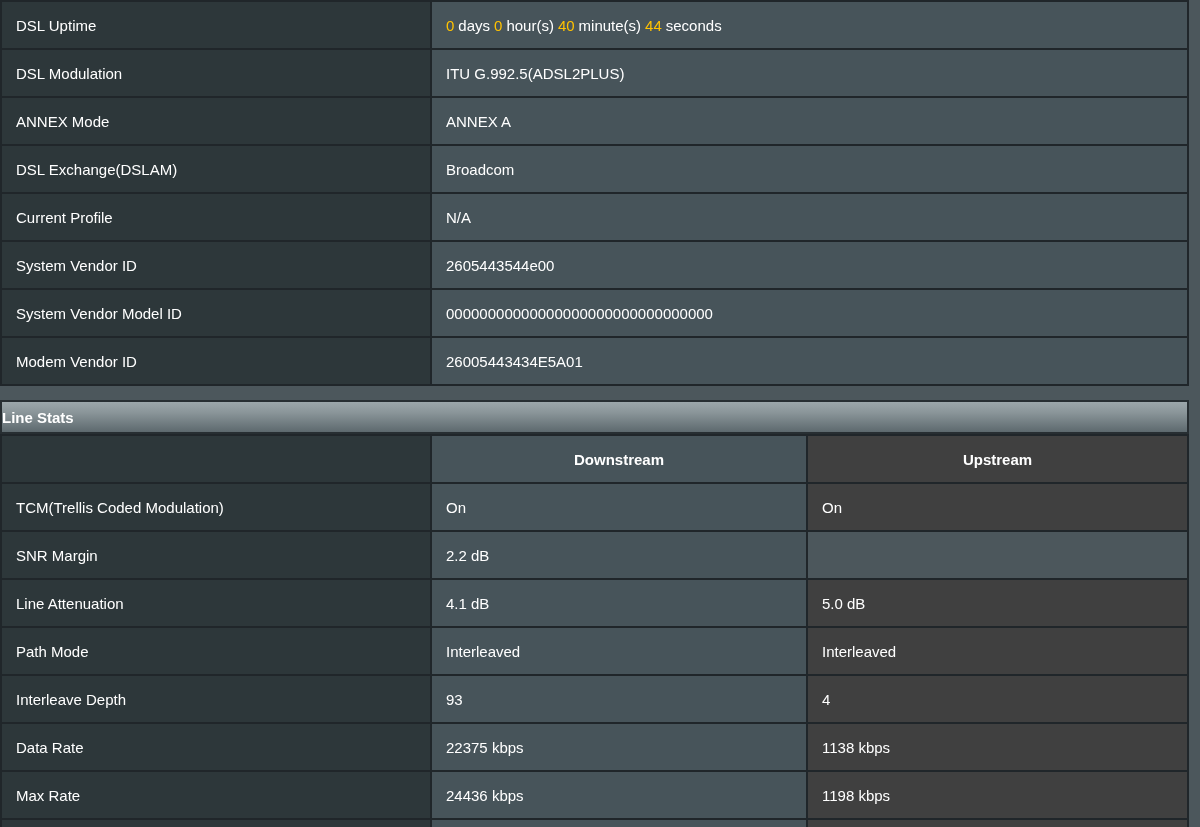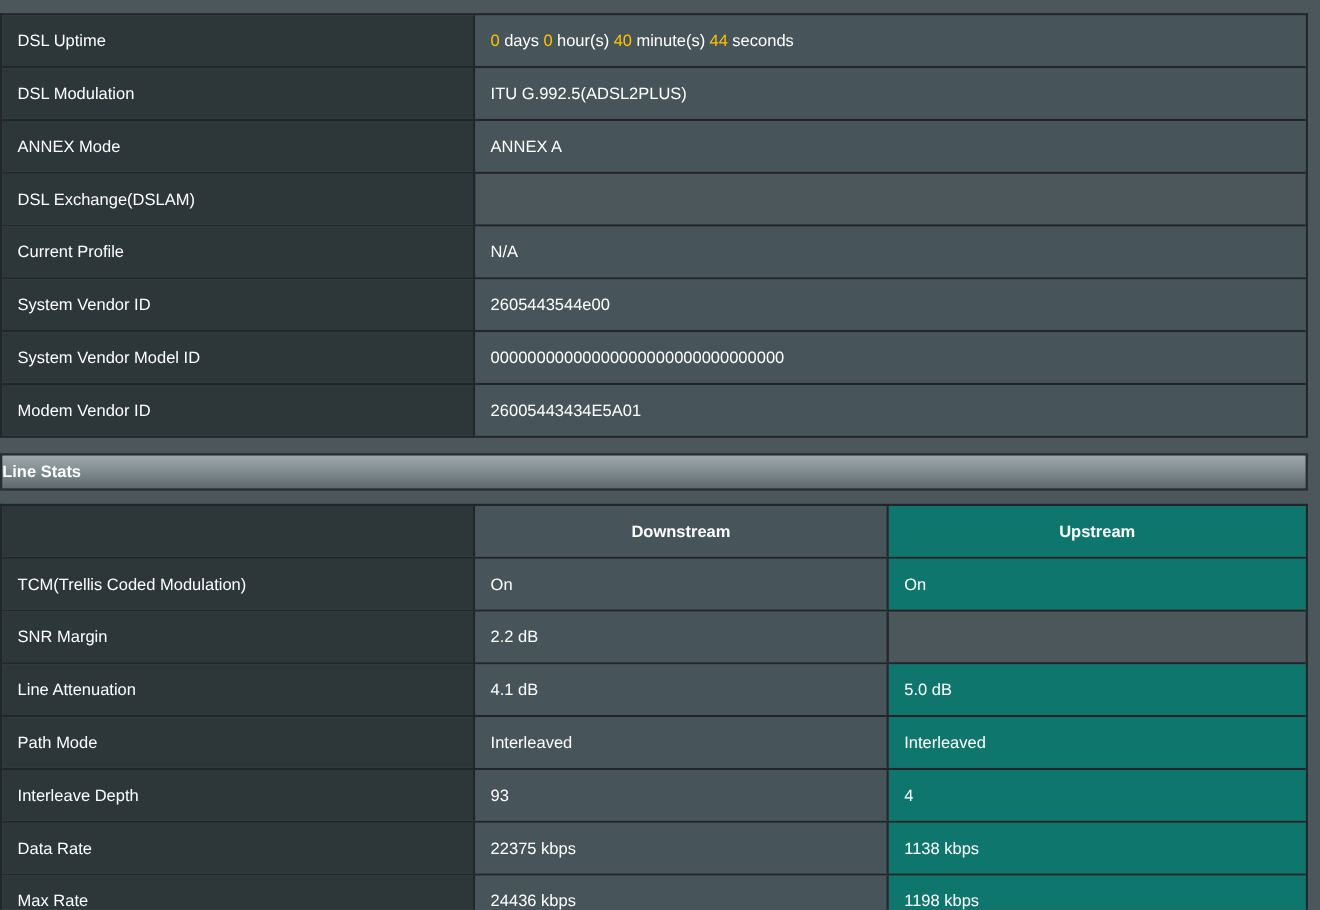--- a/index.html
+++ b/index.html
@@ -15,21 +15,20 @@
     font-size: 15px;
     color: #ffffff;
   }
   .content {
     width: 1189px;
   }
   
   .stat-table {
     border: 2px solid #20262a;
     border-bottom: none;
-    margin-top: 12px;
   }
   .row {
     display: flex;
     height: 46px;
     border-bottom: 2px solid #20262a;
   }
   .cell {
     display: flex;
     align-items: center;
     padding-left: 14px;
@@ -45,21 +44,21 @@
     flex: 1;
     background: #47545a;
   }
   .down-cell {
     flex: 0 0 360px;   
     background: #47545a;
     border-right: 2px solid #20262a;
   }
   .up-cell {
     flex: 1;
-    background: #0f766e;
+    background: #404040;
   }
   .header-cell {
     justify-content: center;
     padding-left: 0;
     font-weight: bold;
   }
   .header-cell.down-cell { flex: 0 0 374px; text-align: center; }
   .row.partial {
     height: 7px;
     border-bottom: none;
@@ -106,20 +105,21 @@
     <div class="row">
       <div class="cell label-cell">DSL Modulation</div>
       <div class="cell value-cell">ITU G.992.5(ADSL2PLUS)</div>
     </div>
     <div class="row">
       <div class="cell label-cell">ANNEX Mode</div>
       <div class="cell value-cell">ANNEX A</div>
     </div>
     <div class="row">
       <div class="cell label-cell">DSL Exchange(DSLAM)</div>
+      <div class="cell value-cell">Broadcom</div>
     </div>
     <div class="row">
       <div class="cell label-cell">Current Profile</div>
       <div class="cell value-cell">N/A</div>
     </div>
     <div class="row">
       <div class="cell label-cell">System Vendor ID</div>
       <div class="cell value-cell">2605443544e00</div>
     </div>
     <div class="row">

